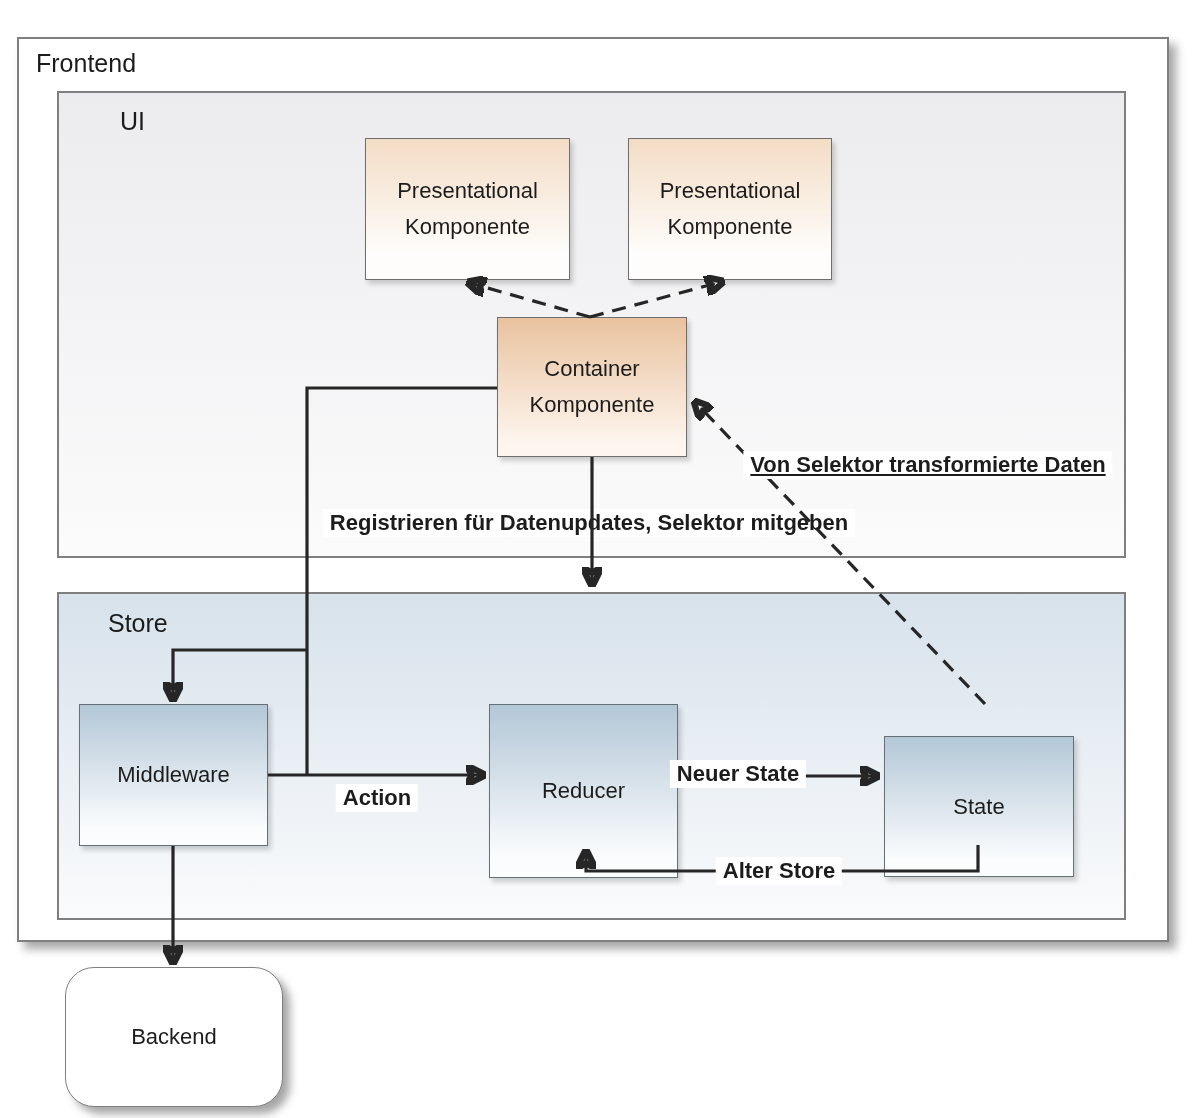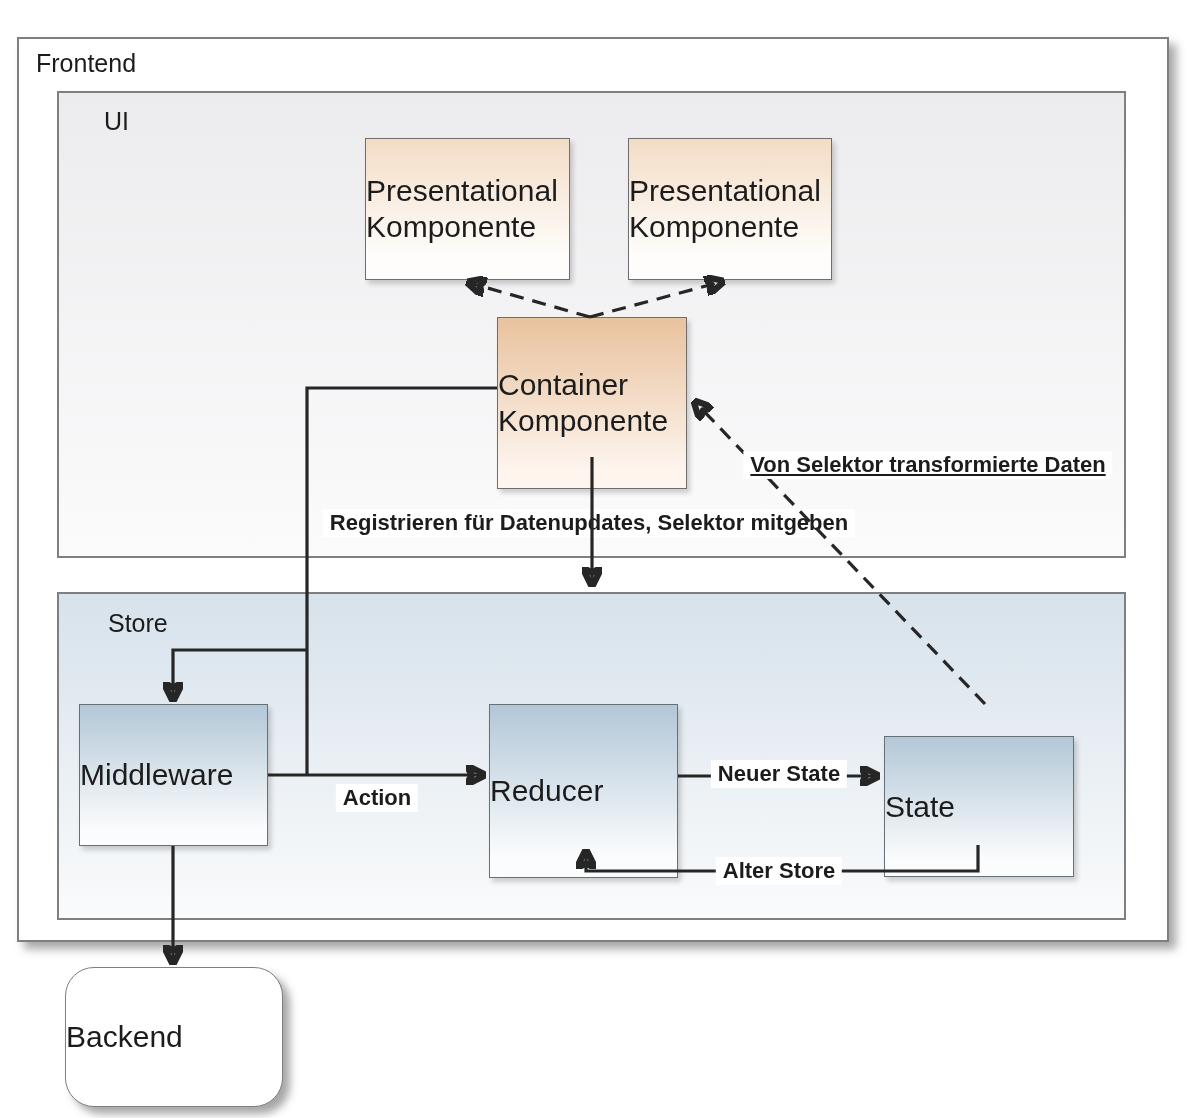--- a/index.html
+++ b/index.html
@@ -22,54 +22,54 @@
   .panel{border:2px solid var(--border-outer);}
   .frontend{left:17px;top:17px;width:1152px;height:905px;background:#ffffff;
             box-shadow:7px 7px 9px rgba(0,0,0,0.35);}
   .ui{left:57px;top:71px;width:1069px;height:467px;
       background:linear-gradient(to bottom,var(--ui-top) 0%,var(--ui-bottom) 100%);}
   .store{left:57px;top:572px;width:1069px;height:328px;
       background:linear-gradient(to bottom,var(--store-top) 0%,var(--store-bottom) 100%);}
 
   .group-label{position:absolute;font-size:25px;line-height:1.1;z-index:3;}
   .lbl-frontend{left:36px;top:30px;}
-  .lbl-ui{left:104px;top:88px;}
+  .lbl-ui{left:120px;top:88px;}
   .lbl-store{left:108px;top:590px;}
 
-  .node{display:flex;flex-direction:column;align-items:flex-start;justify-content:center;
-        text-align:center;font-size:30px;line-height:36px;z-index:2;
+  .node{display:flex;flex-direction:column;align-items:center;justify-content:center;
+        text-align:center;font-size:22px;line-height:36px;z-index:2;
         border:1.5px solid var(--border-box);
         box-shadow:3px 4px 5px rgba(0,0,0,0.18);}
   .node-orange{background:linear-gradient(to bottom,var(--orange-top) 0%,var(--orange-bottom) 82%);}
   .node-orange-deep{background:linear-gradient(to bottom,var(--orange-deep-top) 0%,var(--orange-deep-bottom) 90%);}
   .node-blue{border-color:var(--border-blue);
              background:linear-gradient(to bottom,var(--blue-top) 0%,var(--blue-bottom) 88%);}
   .node-plain{background:#ffffff;border-color:var(--border-outer);
               box-shadow:7px 7px 8px rgba(0,0,0,0.35);border-radius:29px;}
 
   .presentational-1{left:365px;top:118px;width:205px;height:142px;}
   .presentational-2{left:628px;top:118px;width:204px;height:142px;}
-  .container-comp{left:497px;top:297px;width:190px;height:172px;}
+  .container-comp{left:497px;top:297px;width:190px;height:140px;}
   .middleware{left:79px;top:684px;width:189px;height:142px;}
   .reducer{left:489px;top:684px;width:189px;height:174px;}
   .state{left:884px;top:716px;width:190px;height:141px;}
   .backend{left:65px;top:947px;width:218px;height:140px;}
 
   .arrow-layer{position:absolute;left:0;top:0;width:1200px;height:1118px;
                z-index:4;pointer-events:none;}
   .arrow-layer path,.arrow-layer line{stroke:var(--line);stroke-width:3.2;fill:none;}
   .dashed{stroke-dasharray:14 9;}
 
   .edge-label{position:absolute;transform:translate(-50%,-50%);white-space:nowrap;
               font-size:22px;font-weight:bold;background:#ffffff;padding:1px 7px;z-index:5;}
   .edge-label.under{z-index:3;}
   .lbl-register{left:589px;top:503px;}
   .lbl-selector{left:928px;top:445px;text-decoration:underline;}
   .lbl-action{left:377px;top:778px;}
-  .lbl-neuer{left:779px;top:754px;}
+  .lbl-neuer{left:738px;top:754px;}
   .lbl-alter{left:779px;top:851px;}
 </style>
 </head>
 <body>
 
 <div class="canvas">
 
   <div class="panel frontend"></div>
   <div class="panel ui"></div>
   <div class="panel store"></div>

